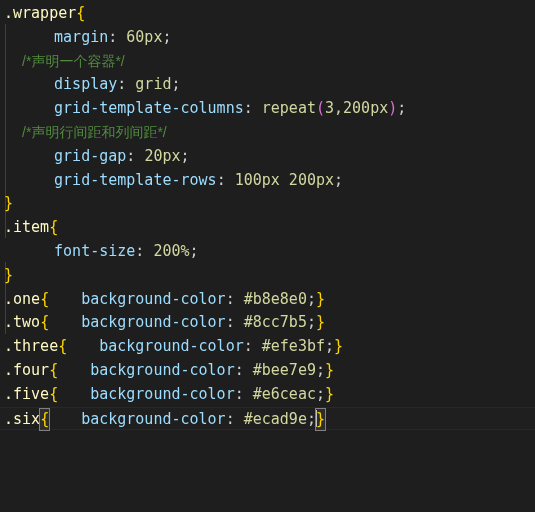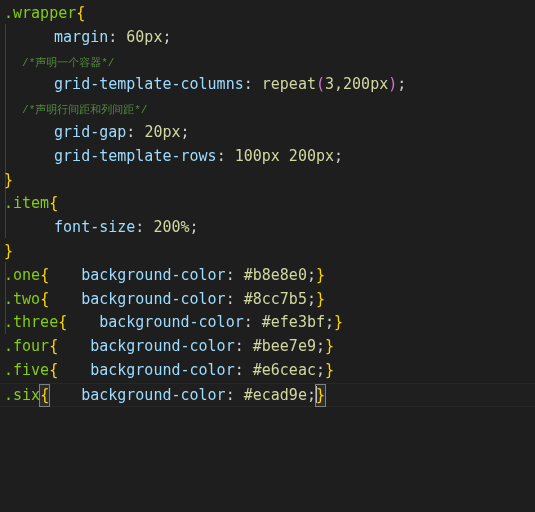--- a/index.html
+++ b/index.html
@@ -45,31 +45,31 @@
   .indent-guide {
     position: absolute;
     left: 5px;
     width: 1px;
     background: #404040;
   }
   #guide-wrapper { top: 24px; height: 214px; }
   #guide-item    { top: 262px; height: 72px; }
 
   
-  .tok-selector  { color: #84cc16; }
+  .tok-selector  { color: #fef9c3; }
   .tok-brace     { color: #ffd602; }
   .tok-prop      { color: #9cdcfe; padding-left: 32px; }
   .tok-punct     { color: #cfcfcf; }
   .tok-value     { color: #d2d8a0; }
   .tok-func      { color: #d2d8a0; margin-top: 16px; }
   .tok-paren     { color: #da70d6; }
   .tok-comment   { color: #528b3f; }
 
   
-  .cjk { font-family: Liberation Mono, monospace; font-size: 11px; margin-top: 28px; }
+  .cjk { font-family: Liberation Sans, sans-serif; font-size: 14px; margin-top: 28px; }
 
   
   .bracket-match {
     outline: 1px solid #808080;
     background: rgba(110,110,110,0.18);
     padding: 1px 0 2px 0;
   }
 
   
   .caret {
@@ -88,20 +88,21 @@
 
   <div class="indent-guide" id="guide-wrapper"></div>
   <div class="indent-guide" id="guide-item"></div>
 
   <div class="code-line"><span class="tok-selector">.wrapper</span><span class="tok-brace">{</span></div>
 
   <div class="code-line">  <span class="tok-prop">margin</span><span class="tok-punct">: </span><span class="tok-value">60px</span><span class="tok-punct">;</span></div>
 
   <div class="code-line">  <span class="tok-comment cjk">/*声明一个容器*/</span></div>
 
+  <div class="code-line">  <span class="tok-prop">display</span><span class="tok-punct">: </span><span class="tok-value">grid</span><span class="tok-punct">;</span></div>
 
 
   <div class="code-line">  <span class="tok-prop">grid-template-columns</span><span class="tok-punct">: </span><span class="tok-func">repeat</span><span class="tok-paren">(</span><span class="tok-value">3,200px</span><span class="tok-paren">)</span><span class="tok-punct">;</span></div>
 
   <div class="code-line">  <span class="tok-comment cjk">/*声明行间距和列间距*/</span></div>
 
   <div class="code-line">  <span class="tok-prop">grid-gap</span><span class="tok-punct">: </span><span class="tok-value">20px</span><span class="tok-punct">;</span></div>
 
 
   <div class="code-line">  <span class="tok-prop">grid-template-rows</span><span class="tok-punct">: </span><span class="tok-value">100px 200px</span><span class="tok-punct">;</span></div>

